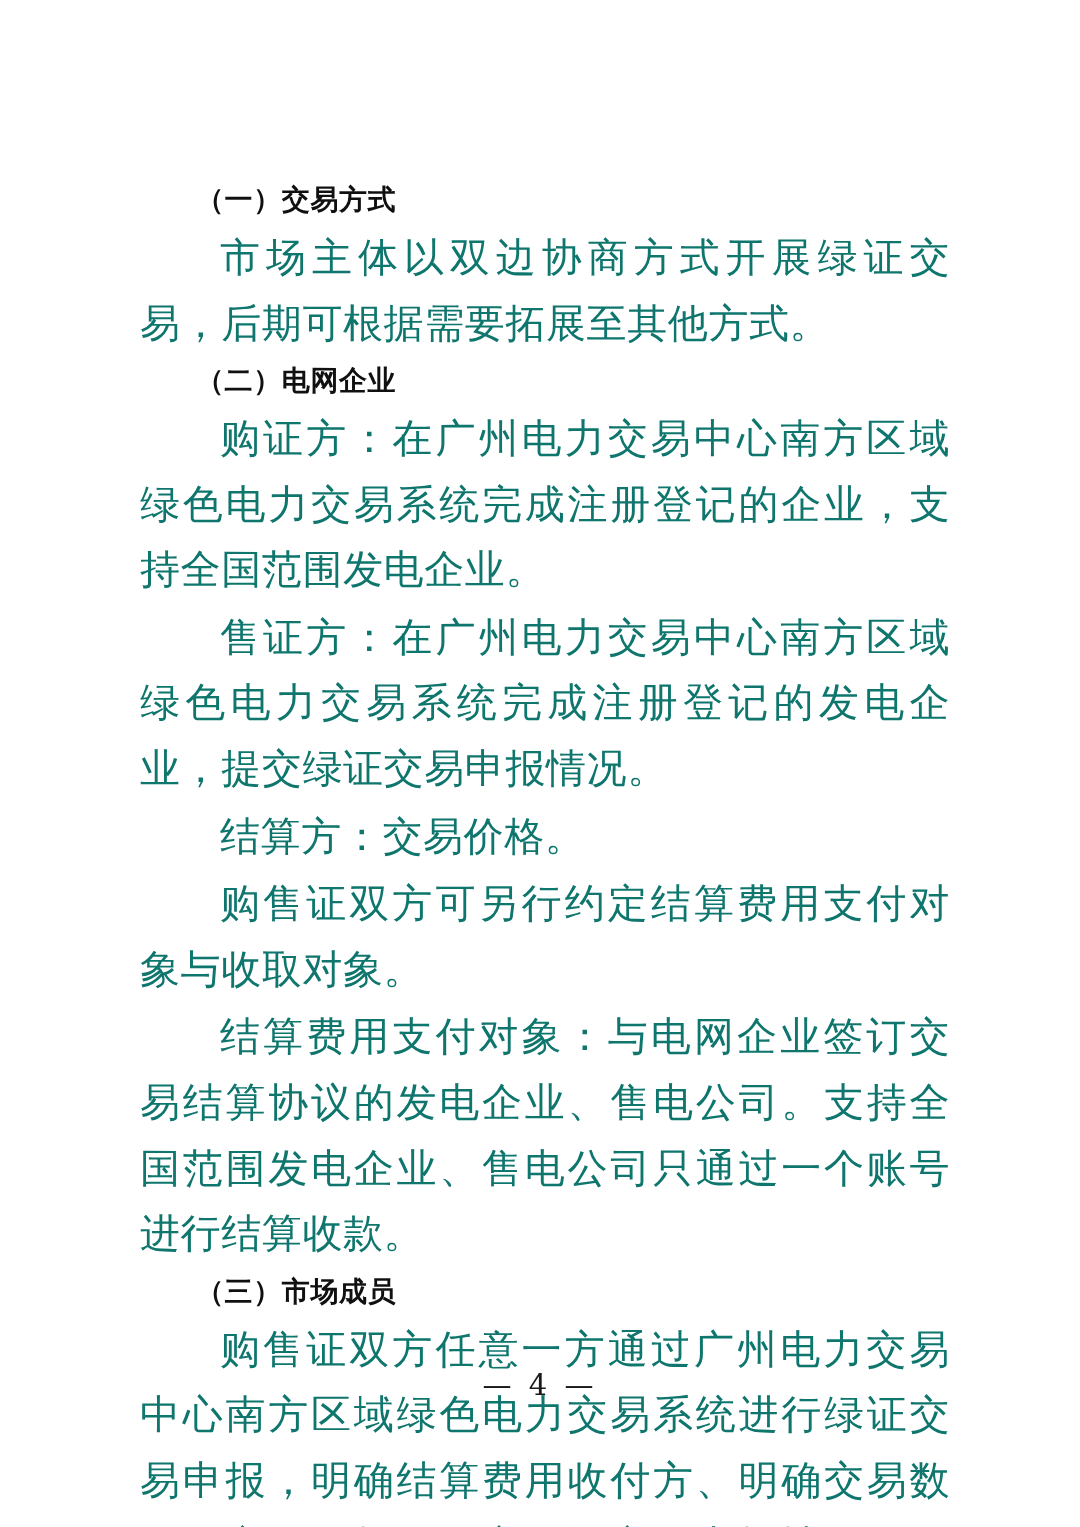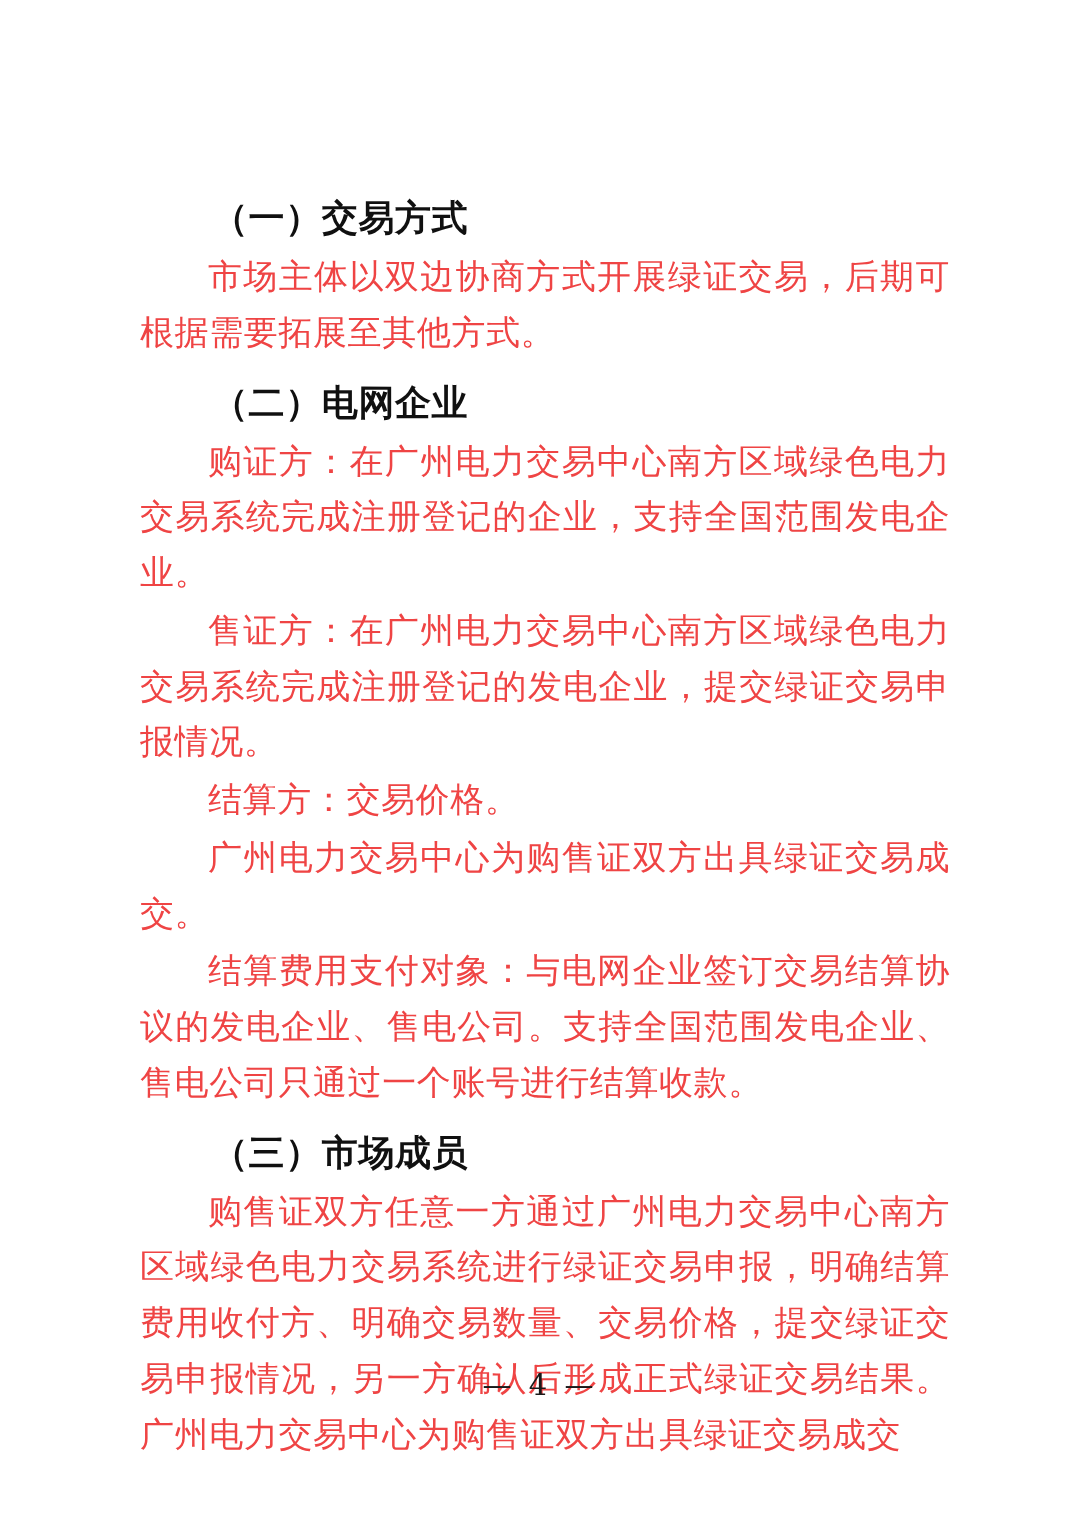--- a/index.html
+++ b/index.html
@@ -17,35 +17,35 @@
     font-family: "DejaVu Serif", "Liberation Serif", serif;
     color: #151515;
   }
   .content {
     position: absolute;
     left: 140px;
     top: 176px;
     width: 810px;
   }
   .para {
-    font-size: 34px;
+    font-size: 40px;
     line-height: 1.64;
     letter-spacing: 0.6px;
     text-align: justify;
     text-justify: inter-character;
     margin: 0 0 2px 0;
     text-indent: 2em;
-    color: #ef4444;
+    color: #0f766e;
     font-weight: 500;
   }
   .heading {
-    font-size: 36px;
+    font-size: 28px;
     line-height: 1.64;
     letter-spacing: 0.6px;
-    margin: 12px 0 2px 0;
+    margin: 1px 0 2px 0;
     text-indent: 2em;
     font-weight: 700;
     color: #101010;
   }
   .footer {
     position: absolute;
     left: 0;
     right: 0;
     top: 1368px;
     text-align: center;
@@ -70,21 +70,21 @@
     <p class="para">市场主体以双边协商方式开展绿证交易，后期可根据需要拓展至其他方式。</p>
 
     <p class="heading">（二）电网企业</p>
 
     <p class="para">购证方：在广州电力交易中心南方区域绿色电力交易系统完成注册登记的企业，支持全国范围发电企业。</p>
 
     <p class="para">售证方：在广州电力交易中心南方区域绿色电力交易系统完成注册登记的发电企业，提交绿证交易申报情况。</p>
 
     <p class="para">结算方：交易价格。</p>
 
-    <p class="para">广州电力交易中心为购售证双方出具绿证交易成交。</p>
+    <p class="para">购售证双方可另行约定结算费用支付对象与收取对象。</p>
 
     <p class="para">结算费用支付对象：与电网企业签订交易结算协议的发电企业、售电公司。支持全国范围发电企业、售电公司只通过一个账号进行结算收款。</p>
 
 
     <p class="heading">（三）市场成员</p>
 
     <p class="para">购售证双方任意一方通过广州电力交易中心南方区域绿色电力交易系统进行绿证交易申报，明确结算费用收付方、明确交易数量、交易价格，提交绿证交易申报情况，另一方确认后形成正式绿证交易结果。广州电力交易中心为购售证双方出具绿证交易成交</p>
 
   </div>
 

